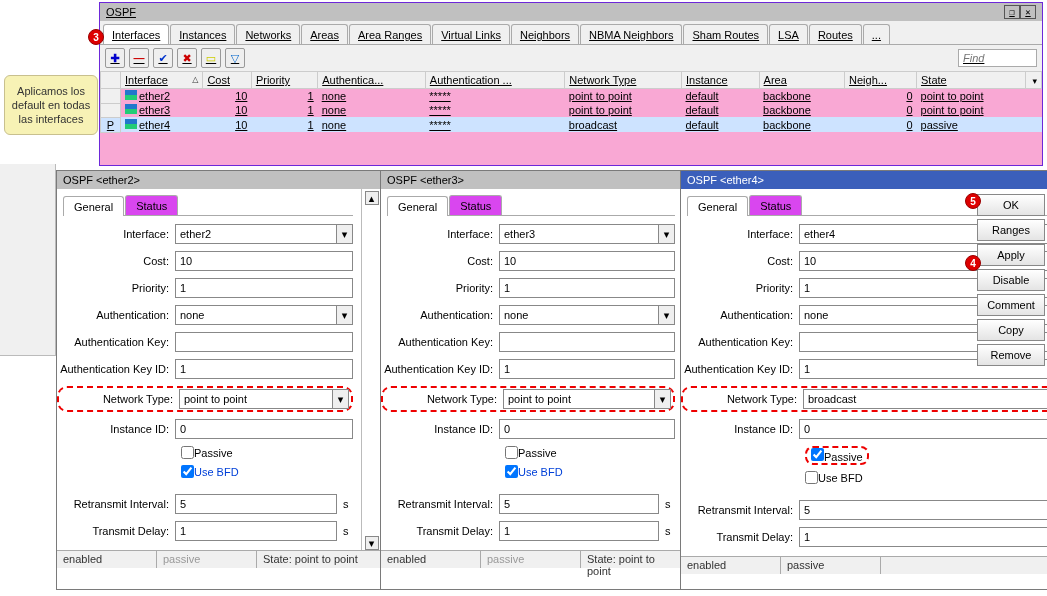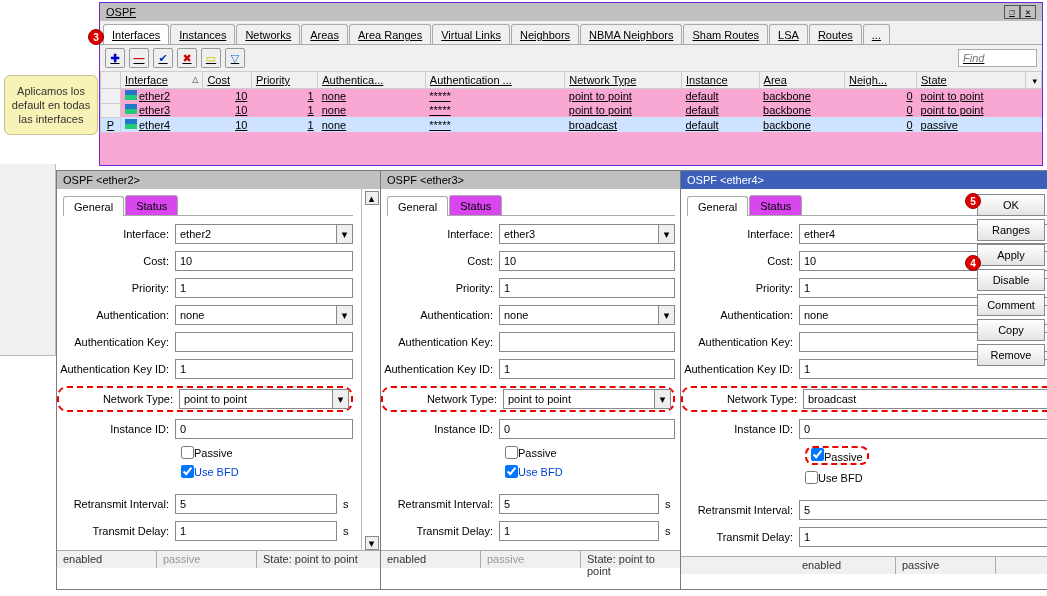--- a/index.html
+++ b/index.html
@@ -48,21 +48,21 @@
 .row { display: flex; align-items: center; margin-bottom: 7px; }
 .row label { width: 118px; text-align: right; padding-right: 6px; color: #000; }
 .row input[type=text] { flex: 1; border: 1px solid #888; padding: 2px 4px; height: 20px; }
 .row .unit { margin-left: 6px; width: 10px; }
 .row .dd { width: 16px; height: 20px; border: 1px solid #888; border-left: none; background: #efefef; display: inline-flex; align-items: center; justify-content: center; cursor: pointer; }
 .chkrow { padding-left: 124px; display: flex; align-items: center; margin-bottom: 6px; }
 
 .hl { border: 2px dashed #e00; border-radius: 10px; padding: 1px 2px 1px 2px; }
 .hl-ok { border: 2px dashed #e00; border-radius: 8px; padding: 0 4px; }
 
-.statusbar { display: flex; border-top: 1px solid #aaa; background: #f0f0f0; height: 18px; justify-content: center; }
+.statusbar { display: flex; border-top: 1px solid #aaa; background: #f0f0f0; height: 18px; }
 .statusbar .cell { border-right: 1px solid #aaa; padding: 2px 6px; color: #333; }
 .statusbar .cell.dim { color: #999; }
 
 
 .btncol { position: absolute; left: 977px; top: 194px; width: 68px; display: flex; flex-direction: column; gap: 3px; z-index: 9; }
 .btncol button { height: 22px; border: 1px solid #888; background: linear-gradient(#fff,#e4e4e4); cursor: pointer; text-align: center; }
 
 .marker { position: absolute; width: 16px; height: 16px; border-radius: 50%; background: #d00; color: #fff; font-weight: bold; display: inline-flex; align-items: center; justify-content: center; z-index: 20; font-size: 10px; border: 1px solid #900; }
 
 .blue { color: #0040d8; }

